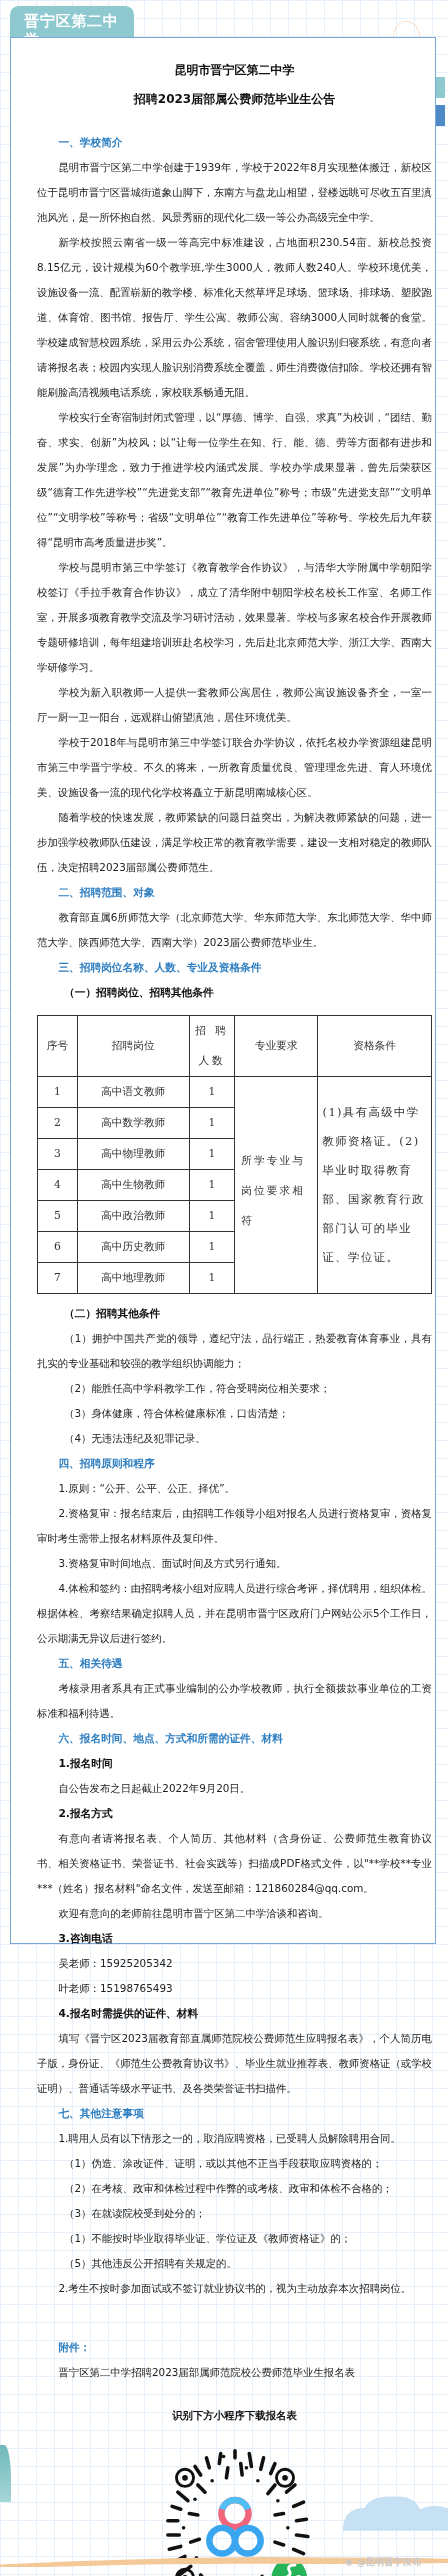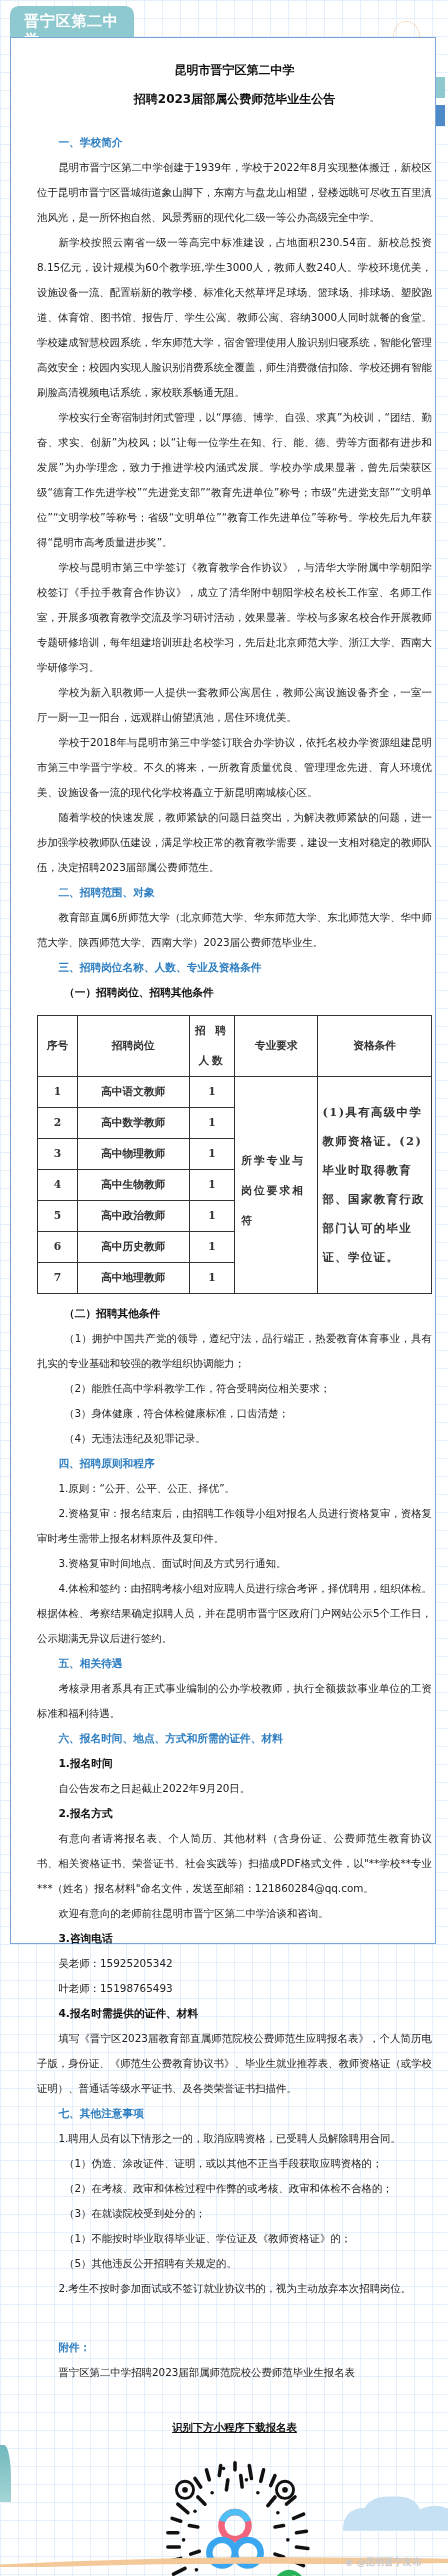--- a/index.html
+++ b/index.html
@@ -49,27 +49,27 @@
     font-size: 10.4px; line-height: 25px; text-indent: 21.4px;
     text-align: justify; color: #222;
   }
   p.indent { padding-left: 27px; text-indent: 0; font-size: 10.4px; line-height: 25px; }
   p.plain { padding-left: 21.4px; font-size: 10.4px; line-height: 25px; }
   table.jobs {
     width: 395px; border-collapse: collapse; margin: 10px 0 7.1px 0;
     font-family: "DejaVu Serif", "Liberation Serif", serif; font-size: 10.7px; color: #333;
   }
   table.jobs td, table.jobs th {
-    border: 0.7px solid #333; text-align: center; font-weight: bold; height: 31px;
+    border: 0.7px solid #333; text-align: center; font-weight: normal; height: 31px;
   }
   table.jobs th { height: 60px; }
   table.jobs td.span-left { text-align: left; vertical-align: top; padding: 10px 4.3px 0 5.7px; line-height: 30px; letter-spacing: 2.1px; }
   table.jobs td.span-qual { text-align: left; vertical-align: middle; padding: 0 4.3px; line-height: 29px; letter-spacing: 1.4px; font-size: 11.4px; margin-left: 8px; }
   .attach-label { color: #2f7fc1; font-weight: bold; font-size: 10.7px; line-height: 25px; padding-left: 21.4px; margin-top: 34px; }
-  .qr-caption { text-align: center; font-weight: bold; font-size: 10.4px; color: #111; margin-top: 32px; line-height: 21.4px; text-decoration: underline; }
+  .qr-caption { text-align: center; font-weight: bold; font-size: 10.4px; color: #111; margin-top: 20px; line-height: 21.4px; }
   .qr-wrap { position: relative; width: 200px; height: 200px; margin: 8.6px auto 0 auto; }
   .wave-deco {
     position: absolute; left: 0; top: 2445px; width: 11.4px; height: 57px;
     background: linear-gradient(180deg, #6fb8bb, #a6d6d6);
     border-radius: 0 60% 0 0;
   }
   .cloud { position: absolute; left: 343px; top: 2495px; width: 107px; height: 36px; }
   .brush { position: absolute; left: 0; top: 2556px; width: 448px; height: 11.4px; }
   .watermark { position: absolute; left: 345px; top: 2556px; font-size: 9.3px; color: #c9c9c9; font-weight: bold; }
 </style>
@@ -81,21 +81,21 @@
 <div class="side-tab-teal"></div>
 <div class="side-tab-blue"></div>
 
 <div class="card">
   <div class="content">
     <div class="title title1">昆明市晋宁区第二中学</div>
     <div class="title">招聘2023届部属公费师范毕业生公告</div>
 
     <div class="h-section h-first">一、学校简介</div>
     <p class="body">昆明市晋宁区第二中学创建于1939年，学校于2022年8月实现整体搬迁，新校区位于昆明市晋宁区晋城街道象山脚下，东南方与盘龙山相望，登楼远眺可尽收五百里滇池风光，是一所怀抱自然、风景秀丽的现代化二级一等公办高级完全中学。</p>
-    <p class="body">新学校按照云南省一级一等高完中标准建设，占地面积230.54亩。新校总投资8.15亿元，设计规模为60个教学班,学生3000人，教师人数240人。学校环境优美，设施设备一流、配置崭新的教学楼、标准化天然草坪足球场、篮球场、排球场、塑胶跑道、体育馆、图书馆、报告厅、学生公寓、教师公寓、容纳3000人同时就餐的食堂。学校建成智慧校园系统，华东师范大学，宿舍管理使用人脸识别归寝系统，智能化管理高效安全；校园内实现人脸识别消费系统全覆盖，师生消费微信扣除。学校还拥有智能刷脸高清视频电话系统，家校联系畅通无阻。</p>
+    <p class="body">新学校按照云南省一级一等高完中标准建设，占地面积230.54亩。新校总投资8.15亿元，设计规模为60个教学班,学生3000人，教师人数240人。学校环境优美，设施设备一流、配置崭新的教学楼、标准化天然草坪足球场、篮球场、排球场、塑胶跑道、体育馆、图书馆、报告厅、学生公寓、教师公寓、容纳3000人同时就餐的食堂。学校建成智慧校园系统，采用云办公系统，宿舍管理使用人脸识别归寝系统，有意向者请将报名表；校园内实现人脸识别消费系统全覆盖，师生消费微信扣除。学校还拥有智能刷脸高清视频电话系统，家校联系畅通无阻。</p>
     <p class="body">学校实行全寄宿制封闭式管理，以“厚德、博学、自强、求真”为校训，“团结、勤奋、求实、创新”为校风；以“让每一位学生在知、行、能、德、劳等方面都有进步和发展”为办学理念，致力于推进学校内涵式发展。学校办学成果显著，曾先后荣获区级“德育工作先进学校”“先进党支部”“教育先进单位”称号；市级“先进党支部”“文明单位”“文明学校”等称号；省级“文明单位”“教育工作先进单位”等称号。学校先后九年获得“昆明市高考质量进步奖”。</p>
     <p class="body">学校与昆明市第三中学签订《教育教学合作协议》，与清华大学附属中学朝阳学校签订《手拉手教育合作协议》，成立了清华附中朝阳学校名校长工作室、名师工作室，开展多项教育教学交流及学习研讨活动，效果显著。学校与多家名校合作开展教师专题研修培训，每年组建培训班赴名校学习，先后赴北京师范大学、浙江大学、西南大学研修学习。</p>
     <p class="body">学校为新入职教师一人提供一套教师公寓居住，教师公寓设施设备齐全，一室一厅一厨一卫一阳台，远观群山俯望滇池，居住环境优美。</p>
     <p class="body">学校于2018年与昆明市第三中学签订联合办学协议，依托名校办学资源组建昆明市第三中学晋宁学校。不久的将来，一所教育质量优良、管理理念先进、育人环境优美、设施设备一流的现代化学校将矗立于新昆明南城核心区。</p>
     <p class="body">随着学校的快速发展，教师紧缺的问题日益突出，为解决教师紧缺的问题，进一步加强学校教师队伍建设，满足学校正常的教育教学需要，建设一支相对稳定的教师队伍，决定招聘2023届部属公费师范生。</p>
 
     <div class="h-section">二、招聘范围、对象</div>
     <p class="body">教育部直属6所师范大学（北京师范大学、华东师范大学、东北师范大学、华中师范大学、陕西师范大学、西南大学）2023届公费师范毕业生。</p>
 
     <div class="h-section">三、招聘岗位名称、人数、专业及资格条件</div>

